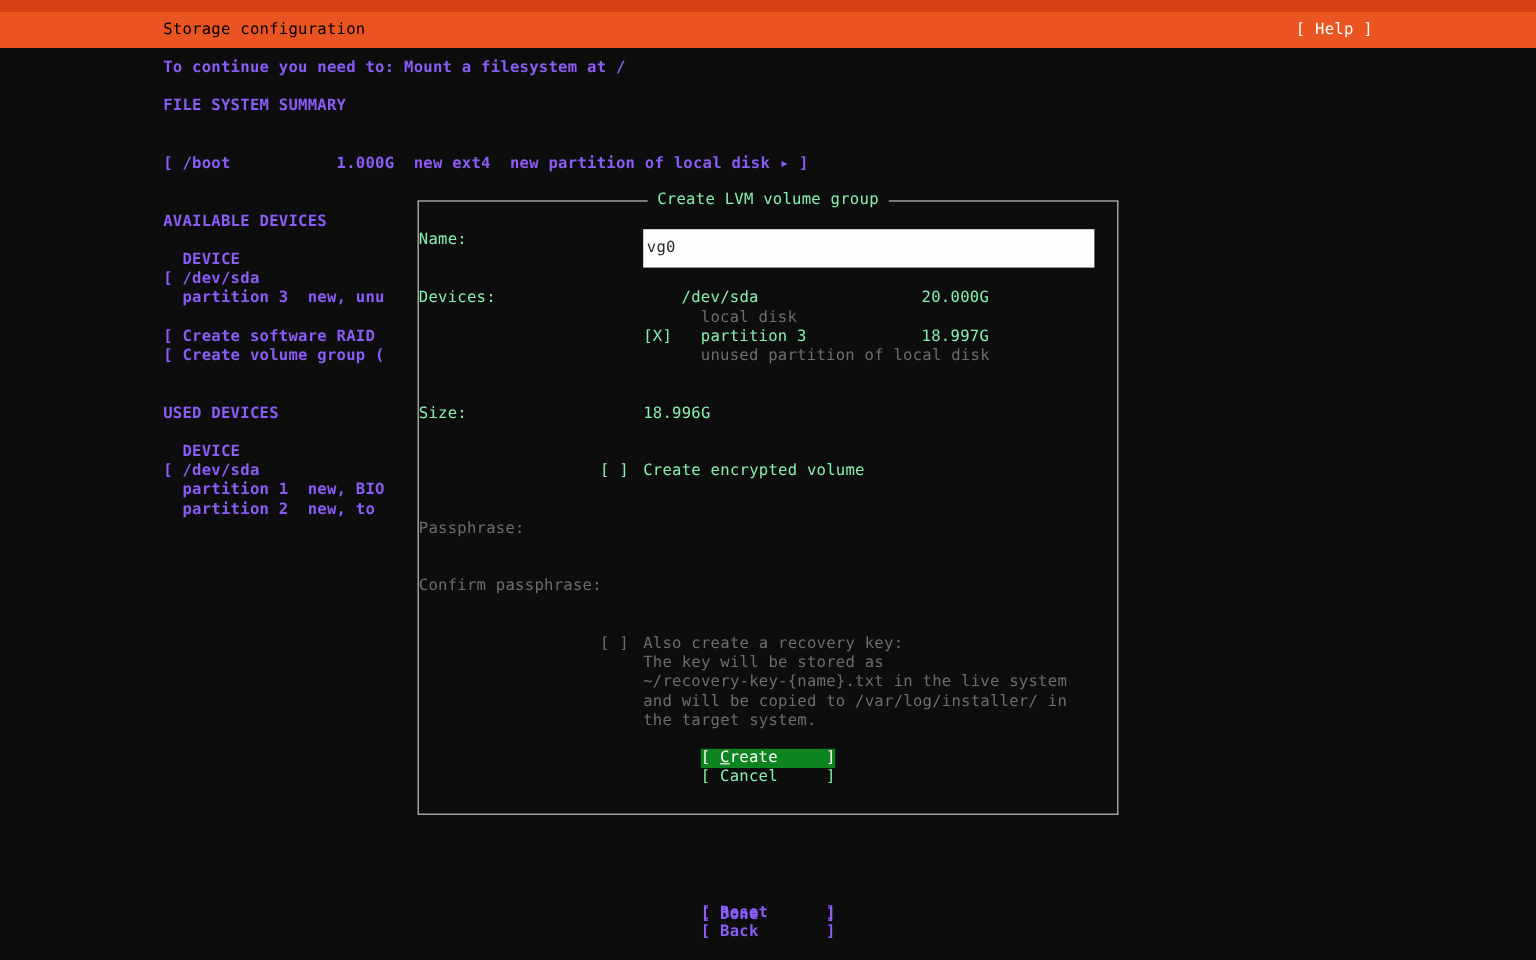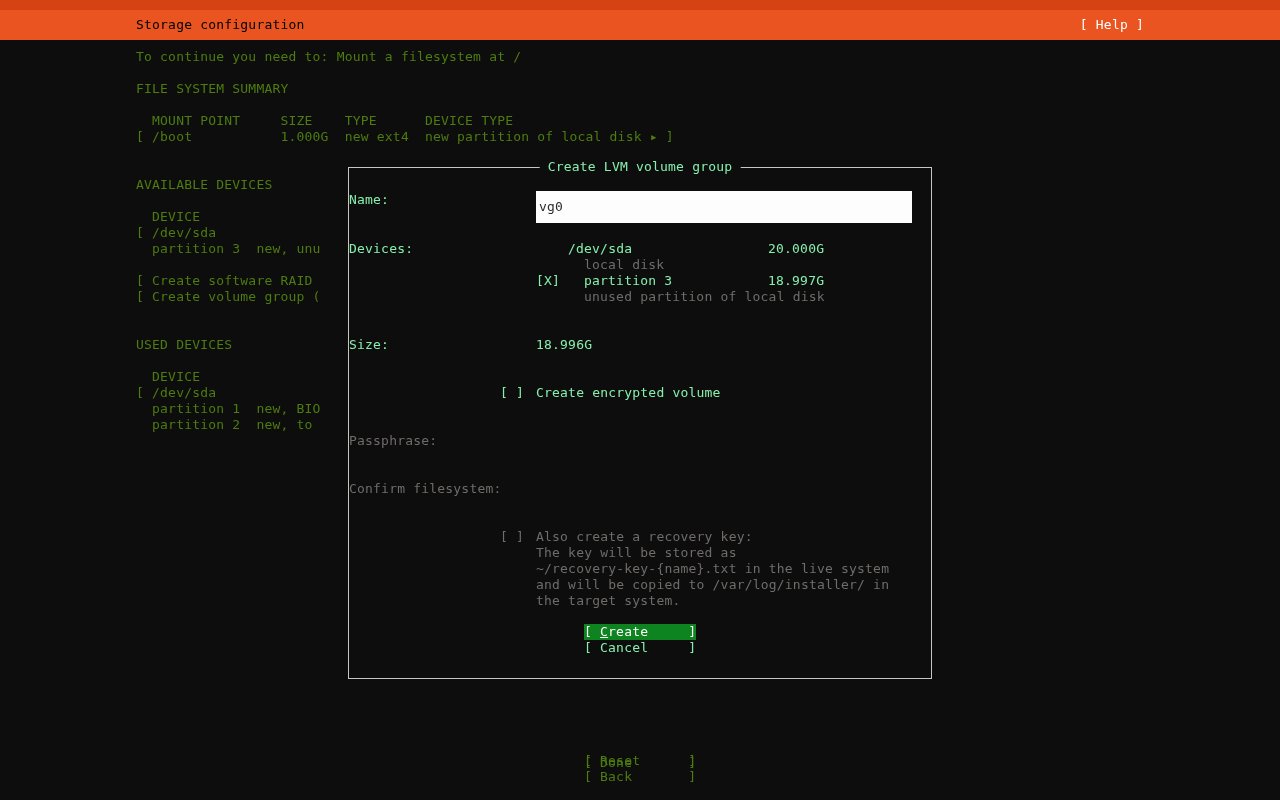--- a/index.html
+++ b/index.html
@@ -11,21 +11,21 @@
   }
   .screen { position: relative; width: 1280px; height: 800px; overflow: hidden; background: #0d0d0d; }
   .t {
     position: absolute;
     white-space: pre;
     font-size: 13px;
     line-height: 16px;
     letter-spacing: 0.2px;
     font-family: "DejaVu Sans Mono", "Liberation Mono", monospace;
   }
-  .norm   { color: #4d7c0f; }
+  .norm   { color: #8b5cf6; font-weight: bold; }
   .dim    { color: #6f6c69; }
   .bright { color: #86efac; }
   .top-strip { position: absolute; top: 0; left: 0; width: 100%; height: 10px; background: #d64213; }
   .header { position: absolute; top: 10px; left: 0; width: 100%; height: 30px; background: #e95420; }
   .hdr-title { top: 7px; left: 136px; color: #000000; }
   .hdr-help  { top: 7px; right: 136px; color: #ffffff; cursor: pointer; }
   .dialog {
     position: absolute; left: 348px; top: 167px; width: 584px; height: 512px;
     border: 1px solid #c9c6c2; background: #0d0d0d;
   }
@@ -50,21 +50,20 @@
 <div class="screen">
 
   <div class="top-strip"></div>
   <div class="header">
     <span class="t hdr-title">Storage configuration</span>
     <span class="t hdr-help clickable">[ Help ]</span>
   </div>
 
   <span class="t norm" style="top:49px;left:136px">To continue you need to: Mount a filesystem at /</span>
   <span class="t norm" style="top:81px;left:136px">FILE SYSTEM SUMMARY</span>
-  <span class="t norm" style="top:113px;left:136px">  MOUNT POINT     SIZE    TYPE      DEVICE TYPE</span>
   <span class="t norm clickable" style="top:129px;left:136px">[ /boot           1.000G  new ext4  new partition of local disk ▸ ]</span>
 
   <span class="t norm" style="top:177px;left:136px">AVAILABLE DEVICES</span>
   <span class="t norm" style="top:209px;left:136px">  DEVICE</span>
   <span class="t norm clickable" style="top:225px;left:136px">[ /dev/sda</span>
   <span class="t norm clickable" style="top:241px;left:136px">  partition 3  new, unu</span>
   <span class="t norm clickable" style="top:273px;left:136px">[ Create software RAID</span>
   <span class="t norm clickable" style="top:289px;left:136px">[ Create volume group (</span>
 
   <span class="t norm" style="top:337px;left:136px">USED DEVICES</span>
@@ -89,21 +88,21 @@
     <span class="t bright" style="top:105px;left:419px">18.997G</span>
     <span class="t dim" style="top:121px;left:235px">unused partition of local disk</span>
 
     <span class="t bright dlabel" style="top:169px">Size:</span>
     <span class="t bright" style="top:169px;left:187px">18.996G</span>
 
     <span class="t bright clickable" style="top:217px;left:151px">[ ]</span>
     <span class="t bright" style="top:217px;left:187px">Create encrypted volume</span>
 
     <span class="t dim dlabel" style="top:265px">Passphrase:</span>
-    <span class="t dim dlabel" style="top:313px">Confirm filesystem:</span>
+    <span class="t dim dlabel" style="top:313px">Confirm passphrase:</span>
 
     <span class="t dim" style="top:361px;left:151px">[ ]</span>
     <span class="t dim" style="top:361px;left:187px">Also create a recovery key:</span>
     <span class="t dim" style="top:377px;left:187px">The key will be stored as</span>
     <span class="t dim" style="top:409px;left:187px">and will be copied to /var/log/installer/ in</span>
     <span class="t dim" style="top:393px;left:187px">~/recovery-key-{name}.txt in the live system</span>
     <span class="t dim" style="top:425px;left:187px">the target system.</span>
 
     <span class="t btn-green" style="top:456px;left:235px"><span>[ </span><span class="accel">C</span><span>reate     ]</span></span>
     <span class="t bright clickable" style="top:472px;left:235px">[ Cancel     ]</span>

